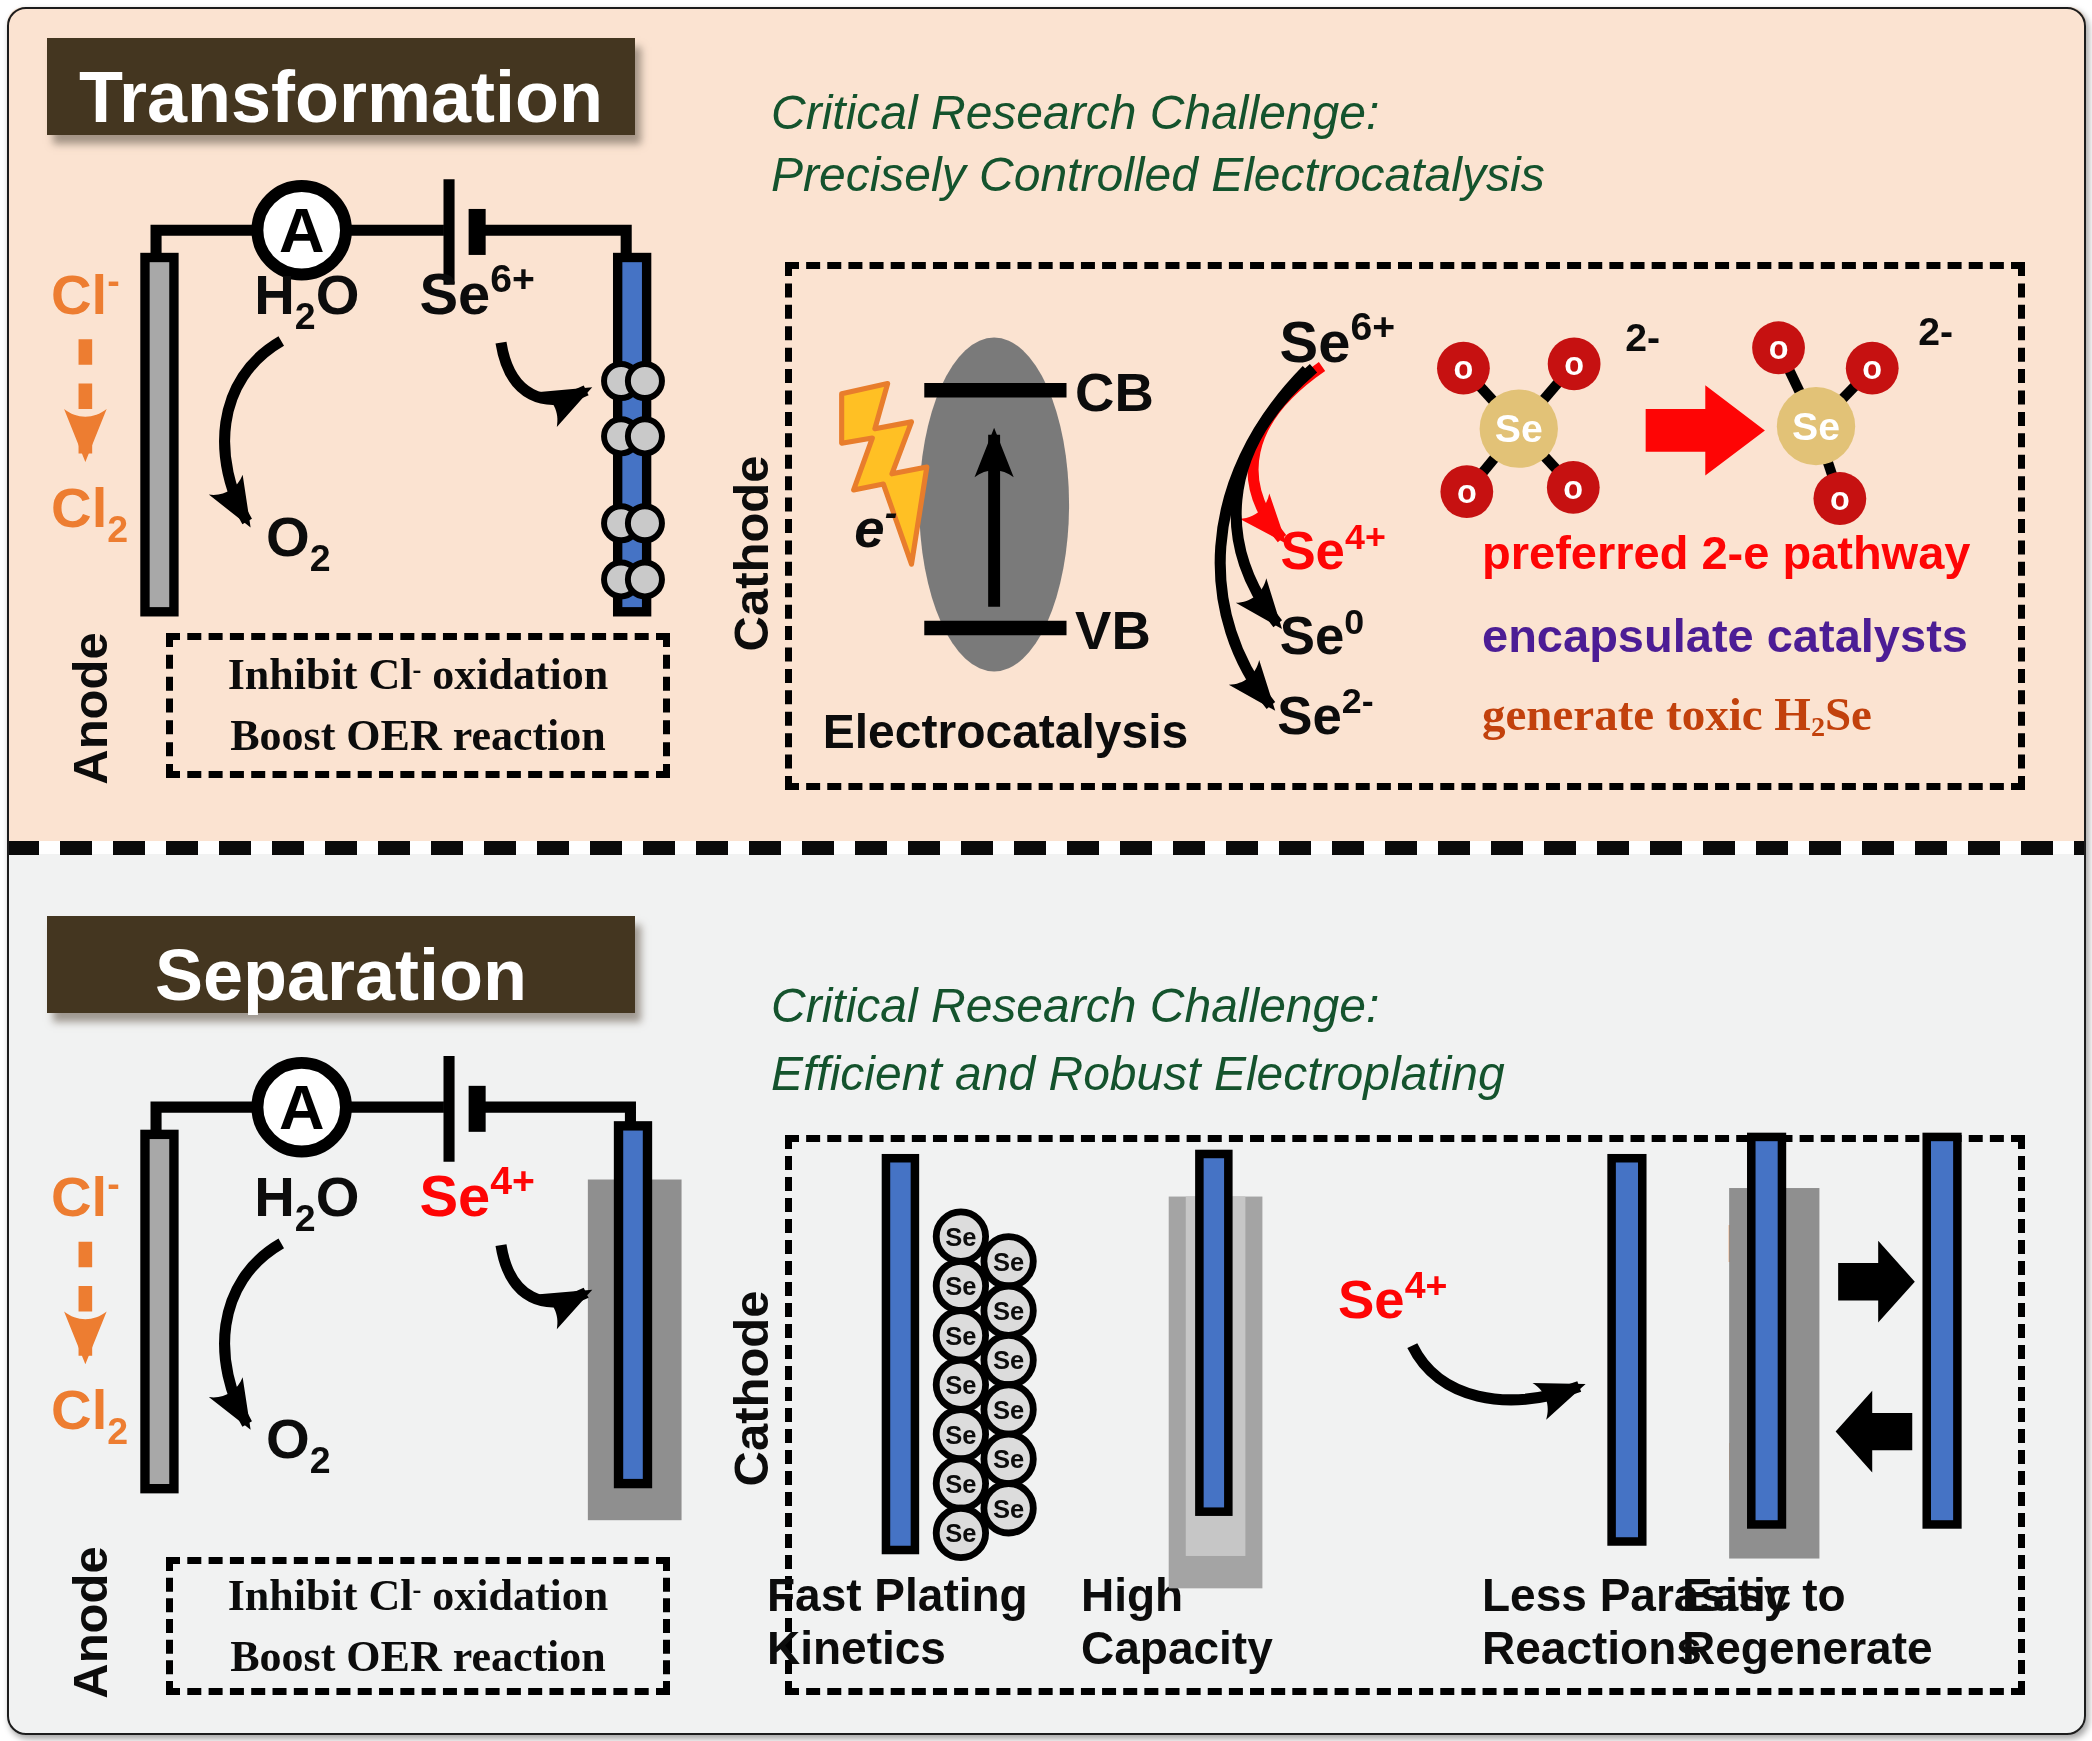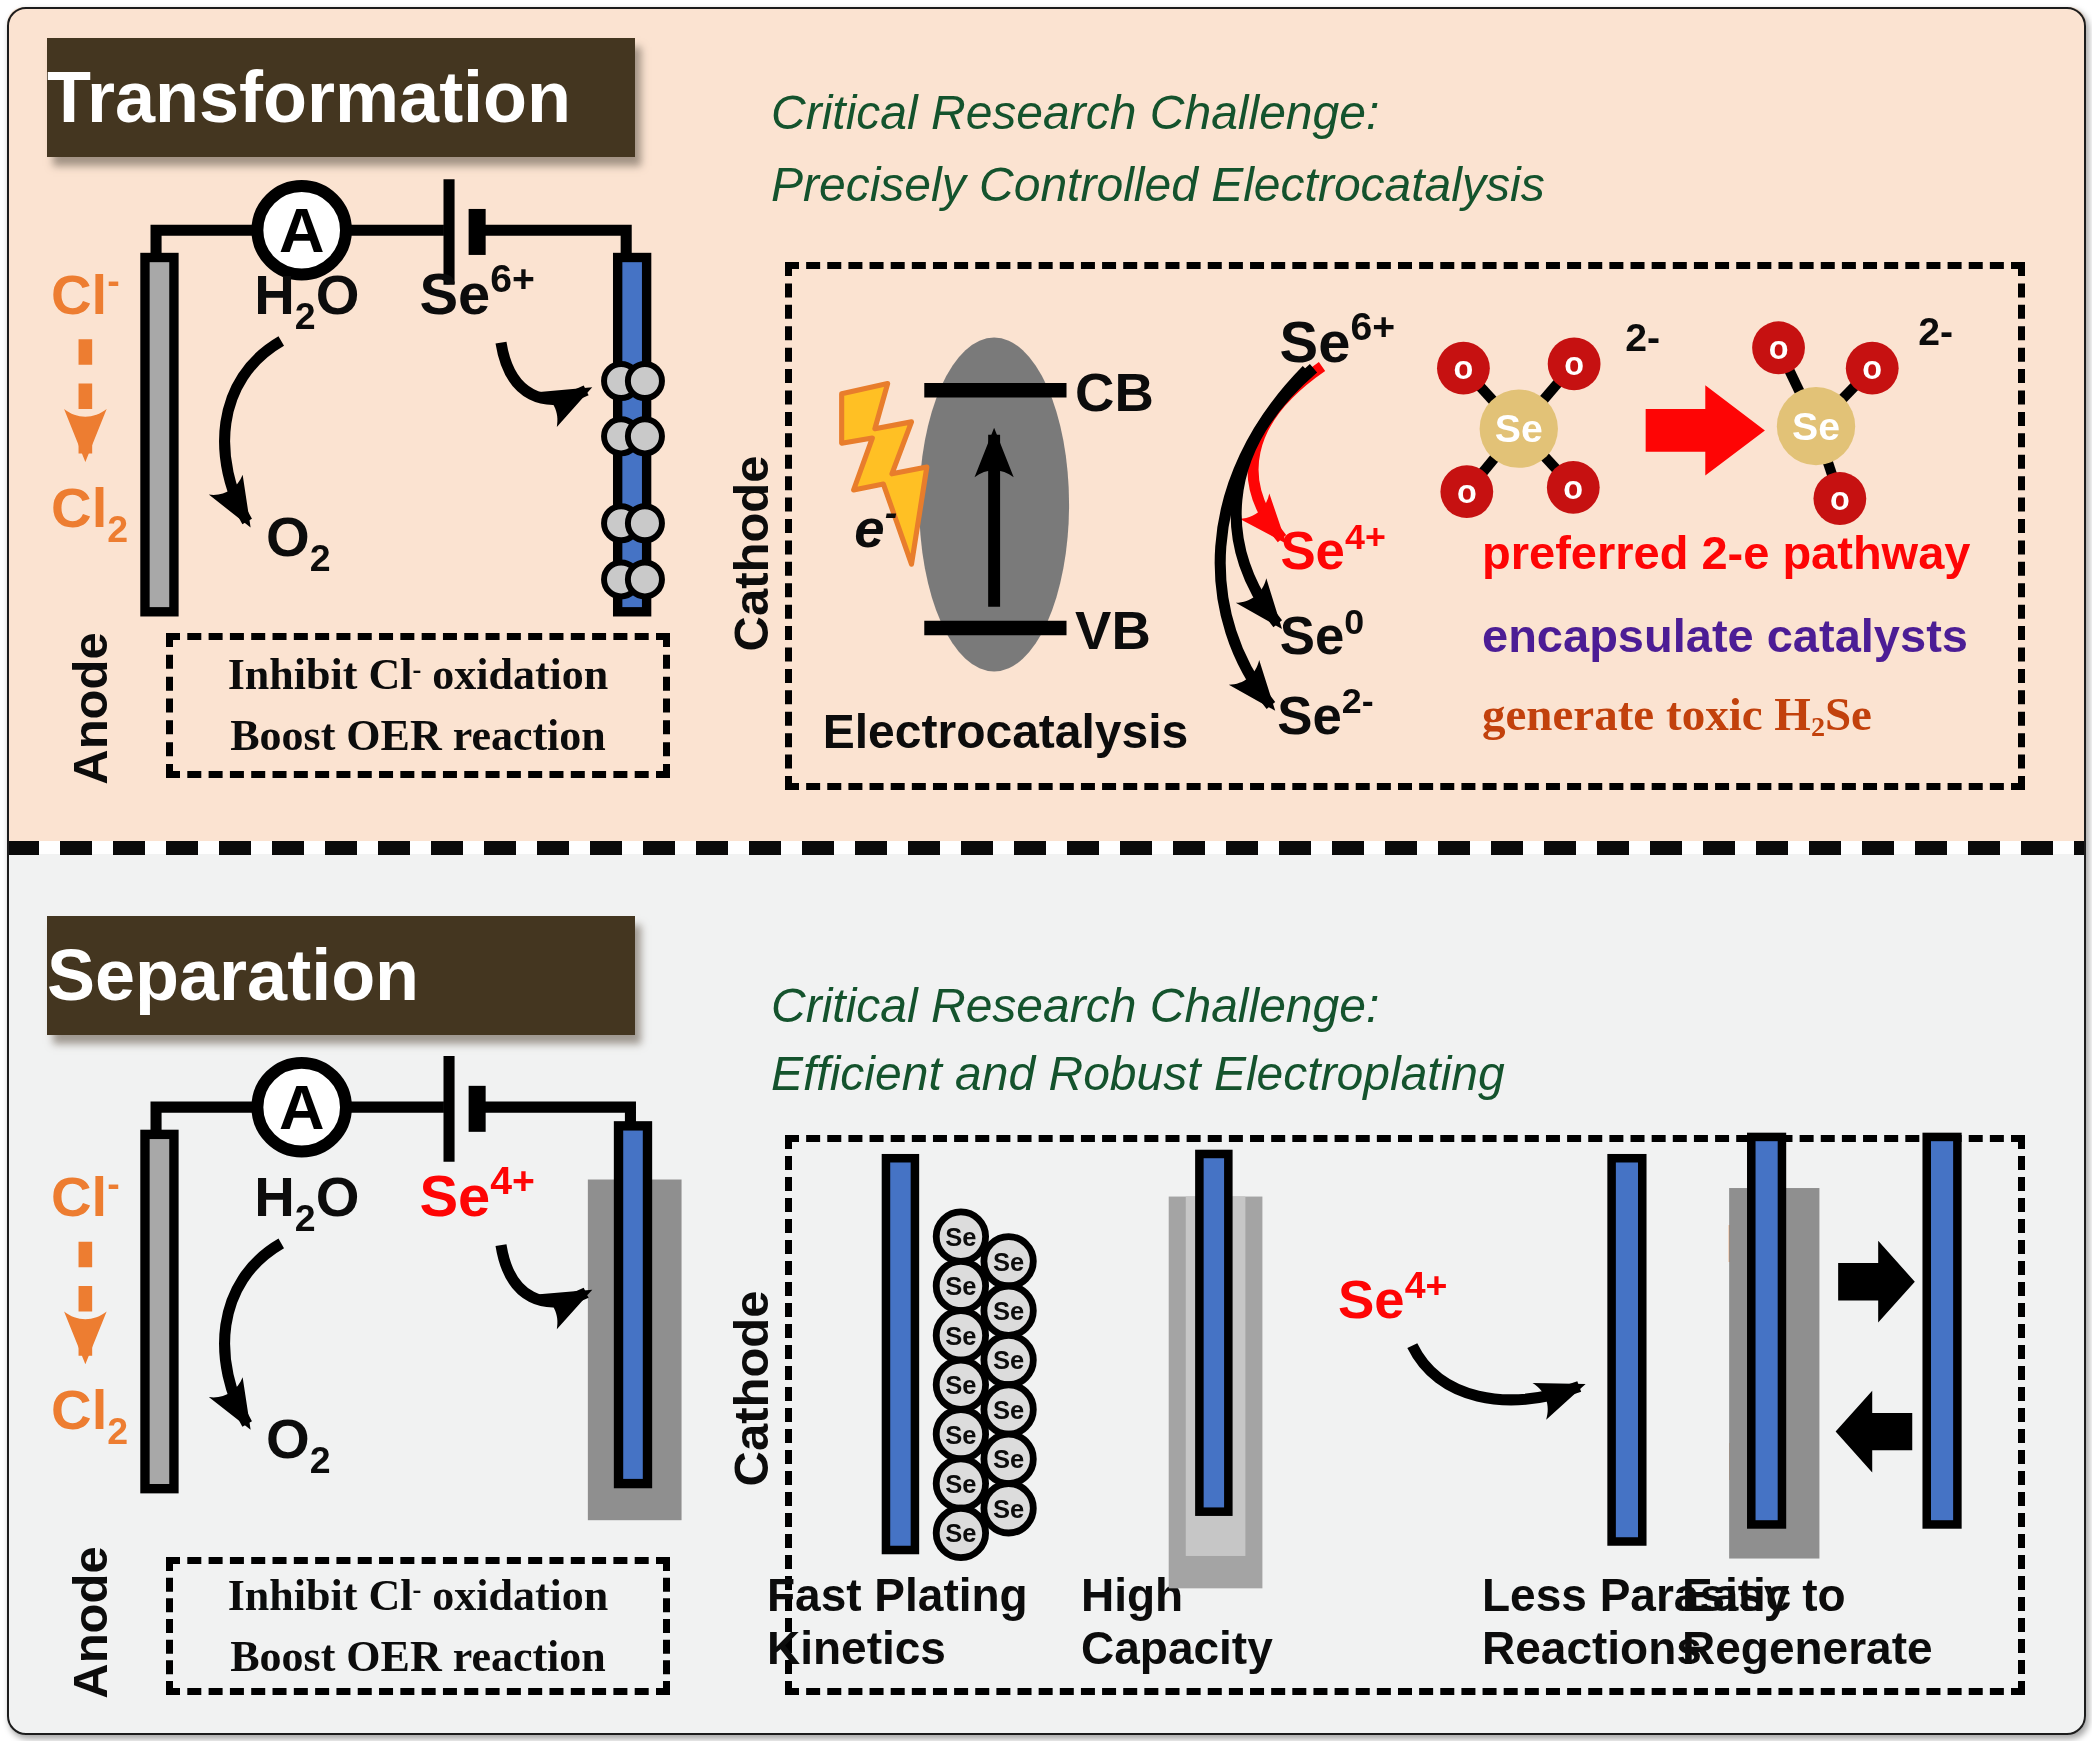--- a/index.html
+++ b/index.html
@@ -8,22 +8,22 @@
   .abs{position:absolute;}
   .frame{left:6.8px;top:6.8px;width:2079px;height:1728px;border:2.6px solid #1c1c1c;
          border-radius:19px;box-sizing:border-box;z-index:60;pointer-events:none;
          box-shadow:2.6px 3.4px 6.8px rgba(0,0,0,.35);}
   .panel-top{left:6.8px;top:6.8px;width:2079px;height:834px;background:#fbe3d1;
              border-radius:17px 17px 0 0;}
   .panel-bottom{left:6.8px;top:854px;width:2079px;height:881px;background:#f1f2f2;
                 border-radius:0 0 17px 17px;}
   .divider{left:6.8px;top:841px;width:2079px;height:13.6px;
            background:repeating-linear-gradient(90deg,#0a0a0a 0 32px,transparent 32px 53px);}
-  .badge{width:588px;height:119px;background:#443620;color:#ffffff;font-weight:bold;
-         font-size:72px;line-height:119px;text-align:left;
+  .badge{width:588px;height:97px;background:#443620;color:#ffffff;font-weight:bold;
+         font-size:72px;line-height:119px;text-align:center;
          box-shadow:6px 8.5px 7.7px rgba(115,104,92,.65);}
   .heading{width:1278px;text-align:left;font-style:italic;font-weight:normal;
            font-size:48px;color:#14532d;}
   .dotbox{border:7.7px dashed #000;box-sizing:border-box;display:flex;flex-direction:column;
           justify-content:center;align-items:center;font-family:Liberation Serif, serif;}
   .boxline{font-weight:bold;font-size:44px;line-height:56px;color:#0c0c0c;white-space:nowrap;}
   .sup{font-size:0.60em;position:relative;top:-0.42em;}
   .sub{font-size:0.60em;position:relative;top:0.22em;}
   .vlabel{font-weight:bold;font-size:49px;color:#0c0c0c;text-align:center;
           transform:rotate(-90deg);white-space:nowrap;}
@@ -36,21 +36,21 @@
 </head>
 <body>
 
 <div class="abs panel-top"></div>
 <div class="abs panel-bottom"></div>
 <div class="abs divider"></div>
 
 <div class="abs badge" style="left:47px;top:38px;">Transformation</div>
 
 <div class="abs heading" style="left:771px;top:85px;">Critical Research Challenge:</div>
-<div class="abs heading" style="left:771px;top:157px;">Precisely Controlled Electrocatalysis</div>
+<div class="abs heading" style="left:771px;top:147px;">Precisely Controlled Electrocatalysis</div>
 
 <div class="abs vlabel" style="left:-66px;top:683px;width:307px;height:51px;">Anode</div>
 
 <div class="abs dotbox" style="left:166px;top:633px;width:504px;height:145px;">
   <div class="boxline"><span>Inhibit Cl</span><span class="sup">-</span><span> oxidation</span></div>
   <div class="boxline">Boost OER reaction</div>
 </div>
 
 <div class="abs vlabel" style="left:578px;top:528px;width:341px;height:51px;">Cathode</div>
 

